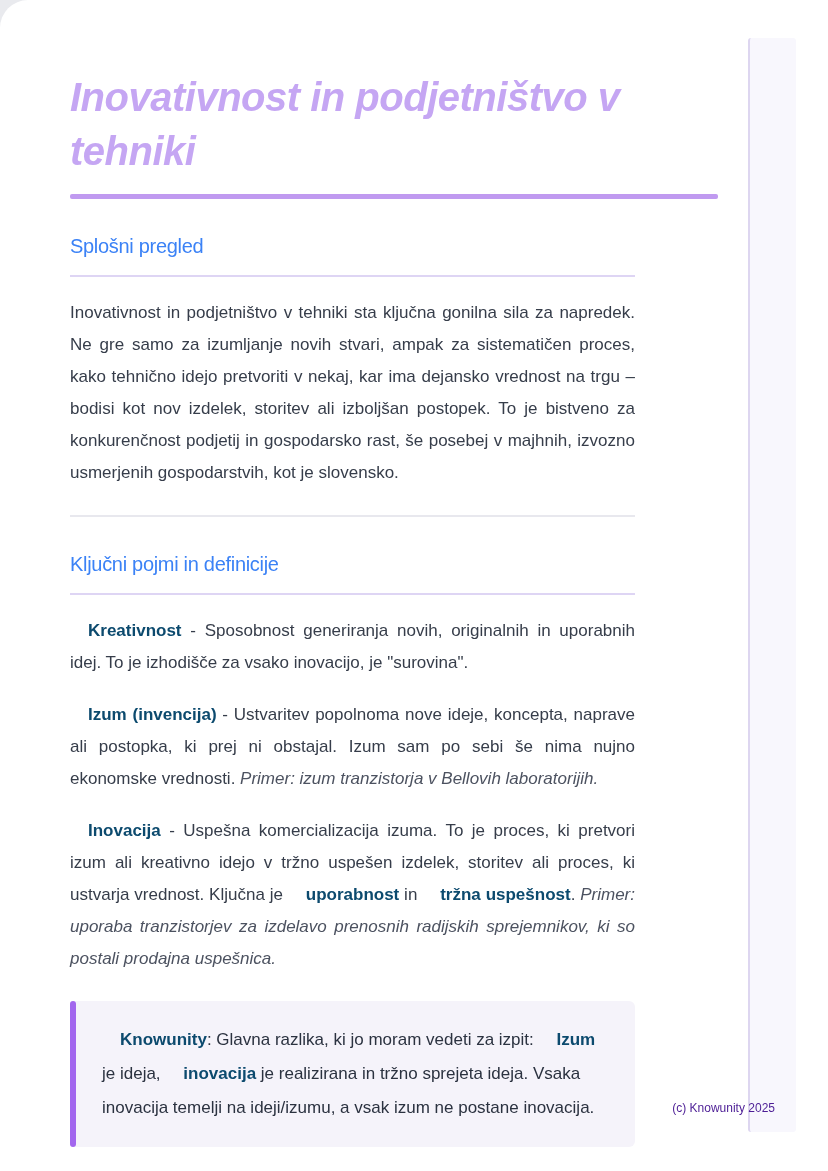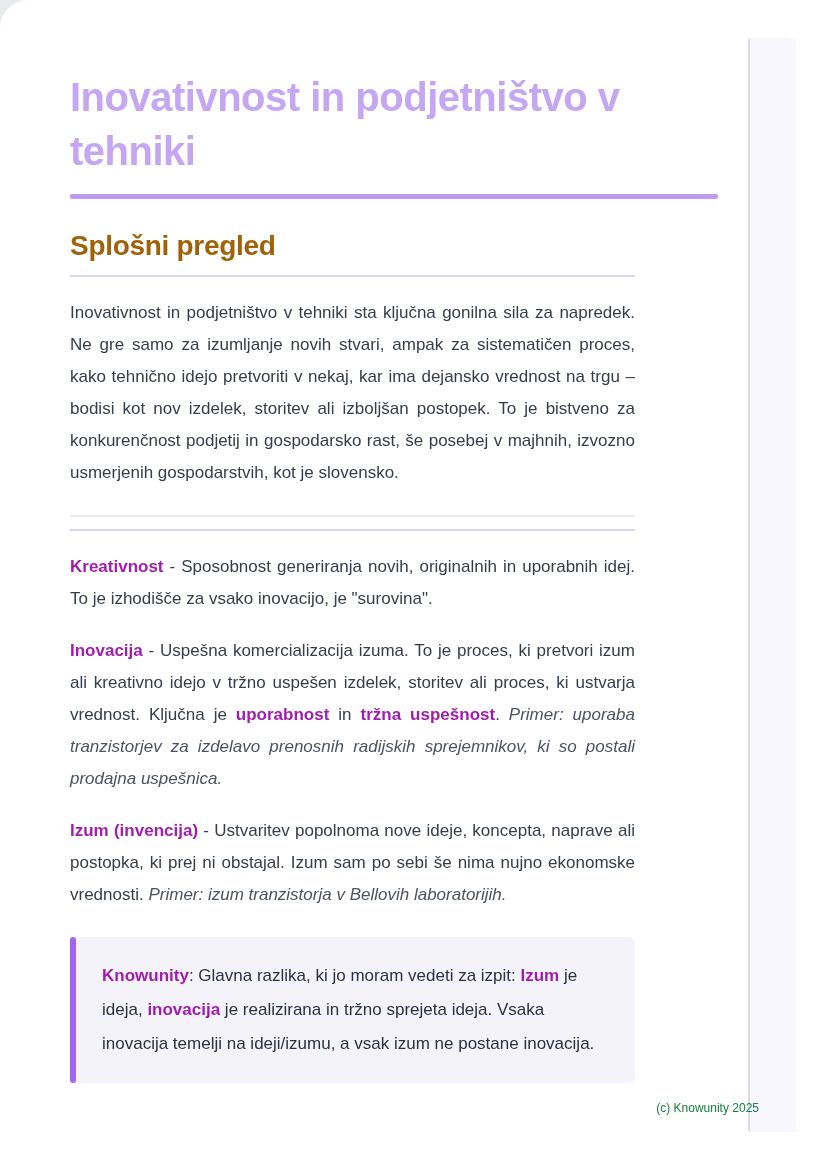--- a/index.html
+++ b/index.html
@@ -16,78 +16,80 @@
     position:absolute;left:748px;top:38px;width:46px;height:1094px;
     background:#f8f7fd;border-left:2px solid #ddd6f0;border-radius:3px;
   }
   .content{
     position:absolute;left:70px;top:0;width:565px;
   }
   h1.doc-title{
     margin:70px 0 0 0;width:680px;
     font-size:40px;line-height:54px;font-weight:700;letter-spacing:-0.5px;
     color:#c5a6f3;
+    font-style:italic;
   }
   .title-rule{
     width:648px;height:5px;background:#c09af0;border-radius:2px;
     margin-top:16px;
   }
   .section-divider{
     width:565px;height:2px;background:#e8e8ee;margin-top:26px;
   }
   h2.section-heading{
     margin:30px 0 0 0;
-    font-size:28px;line-height:34px;font-weight:700;letter-spacing:-0.3px;
-    color:#a16207;
+    font-size:20px;line-height:34px;font-weight:400;letter-spacing:-0.3px;
+    color:#3b82f6;
   }
   .heading-rule{
     width:565px;height:2px;background:#ded5f4;margin-top:12px;
   }
   p.body-par{
     margin:20px 0 0 0;width:565px;
     font-size:17px;line-height:32px;color:#363d4a;
     text-align:justify;
   }
-  p.body-par b, .callout b{font-weight:700;color:#a21caf;}
+  p.body-par b, .callout b{font-weight:700;color:#0c4a6e;margin-left:18px;}
   p.body-par i{font-style:italic;color:#4c5260;}
   .callout{
     position:relative;margin-top:26px;width:565px;box-sizing:border-box;
     background:#f5f3fa;border-radius:6px;
     padding:22px 30px 22px 32px;
   }
   .callout-bar{
     position:absolute;left:0;top:0;bottom:0;width:6px;
     background:#a266ee;border-radius:4px;
   }
   .callout-text{
     font-size:17px;line-height:34px;color:#2b3240;text-align:left;
   }
   .footer-credit{
-    position:absolute;right:69px;top:1101px;
-    font-size:12px;color:#15803d;z-index:3;
+    position:absolute;right:53px;top:1101px;
+    font-size:12px;color:#4c1d95;z-index:3;
   }
 </style>
 </head>
 <body>
 
 <div class="page">
   <div class="next-page-strip"></div>
 
   <div class="content">
     <h1 class="doc-title">Inovativnost in podjetništvo v tehniki</h1>
     <div class="title-rule"></div>
     <div id="sections">
         <h2 class="section-heading">Splošni pregled</h2>
         <div class="heading-rule"></div>
         <p class="body-par">Inovativnost in podjetništvo v tehniki sta ključna gonilna sila za napredek. Ne gre samo za izumljanje novih stvari, ampak za sistematičen proces, kako tehnično idejo pretvoriti v nekaj, kar ima dejansko vrednost na trgu – bodisi kot nov izdelek, storitev ali izboljšan postopek. To je bistveno za konkurenčnost podjetij in gospodarsko rast, še posebej v majhnih, izvozno usmerjenih gospodarstvih, kot je slovensko.</p>
         <div class="section-divider"></div>
+        <h2 class="section-heading">Ključni pojmi in definicije</h2>
         <div class="heading-rule"></div>
         <p class="body-par"><b>Kreativnost</b> - Sposobnost generiranja novih, originalnih in uporabnih idej. To je izhodišče za vsako inovacijo, je "surovina".</p>
+        <p class="body-par"><b>Izum (invencija)</b> - Ustvaritev popolnoma nove ideje, koncepta, naprave ali postopka, ki prej ni obstajal. Izum sam po sebi še nima nujno ekonomske vrednosti. <i>Primer: izum tranzistorja v Bellovih laboratorijih.</i></p>
         <p class="body-par"><b>Inovacija</b> - Uspešna komercializacija izuma. To je proces, ki pretvori izum ali kreativno idejo v tržno uspešen izdelek, storitev ali proces, ki ustvarja vrednost. Ključna je <b>uporabnost</b> in <b>tržna uspešnost</b>. <i>Primer: uporaba tranzistorjev za izdelavo prenosnih radijskih sprejemnikov, ki so postali prodajna uspešnica.</i></p>
-        <p class="body-par"><b>Izum (invencija)</b> - Ustvaritev popolnoma nove ideje, koncepta, naprave ali postopka, ki prej ni obstajal. Izum sam po sebi še nima nujno ekonomske vrednosti. <i>Primer: izum tranzistorja v Bellovih laboratorijih.</i></p>
         <div class="callout">
           <div class="callout-bar"></div>
           <div class="callout-text"><b>Knowunity</b>: Glavna razlika, ki jo moram vedeti za izpit: <b>Izum</b> je ideja, <b>inovacija</b> je realizirana in tržno sprejeta ideja. Vsaka inovacija temelji na ideji/izumu, a vsak izum ne postane inovacija.</div>
         </div>
       </div>
   </div>
 
   <div class="footer-credit">(c) Knowunity 2025</div>
 </div>
 

